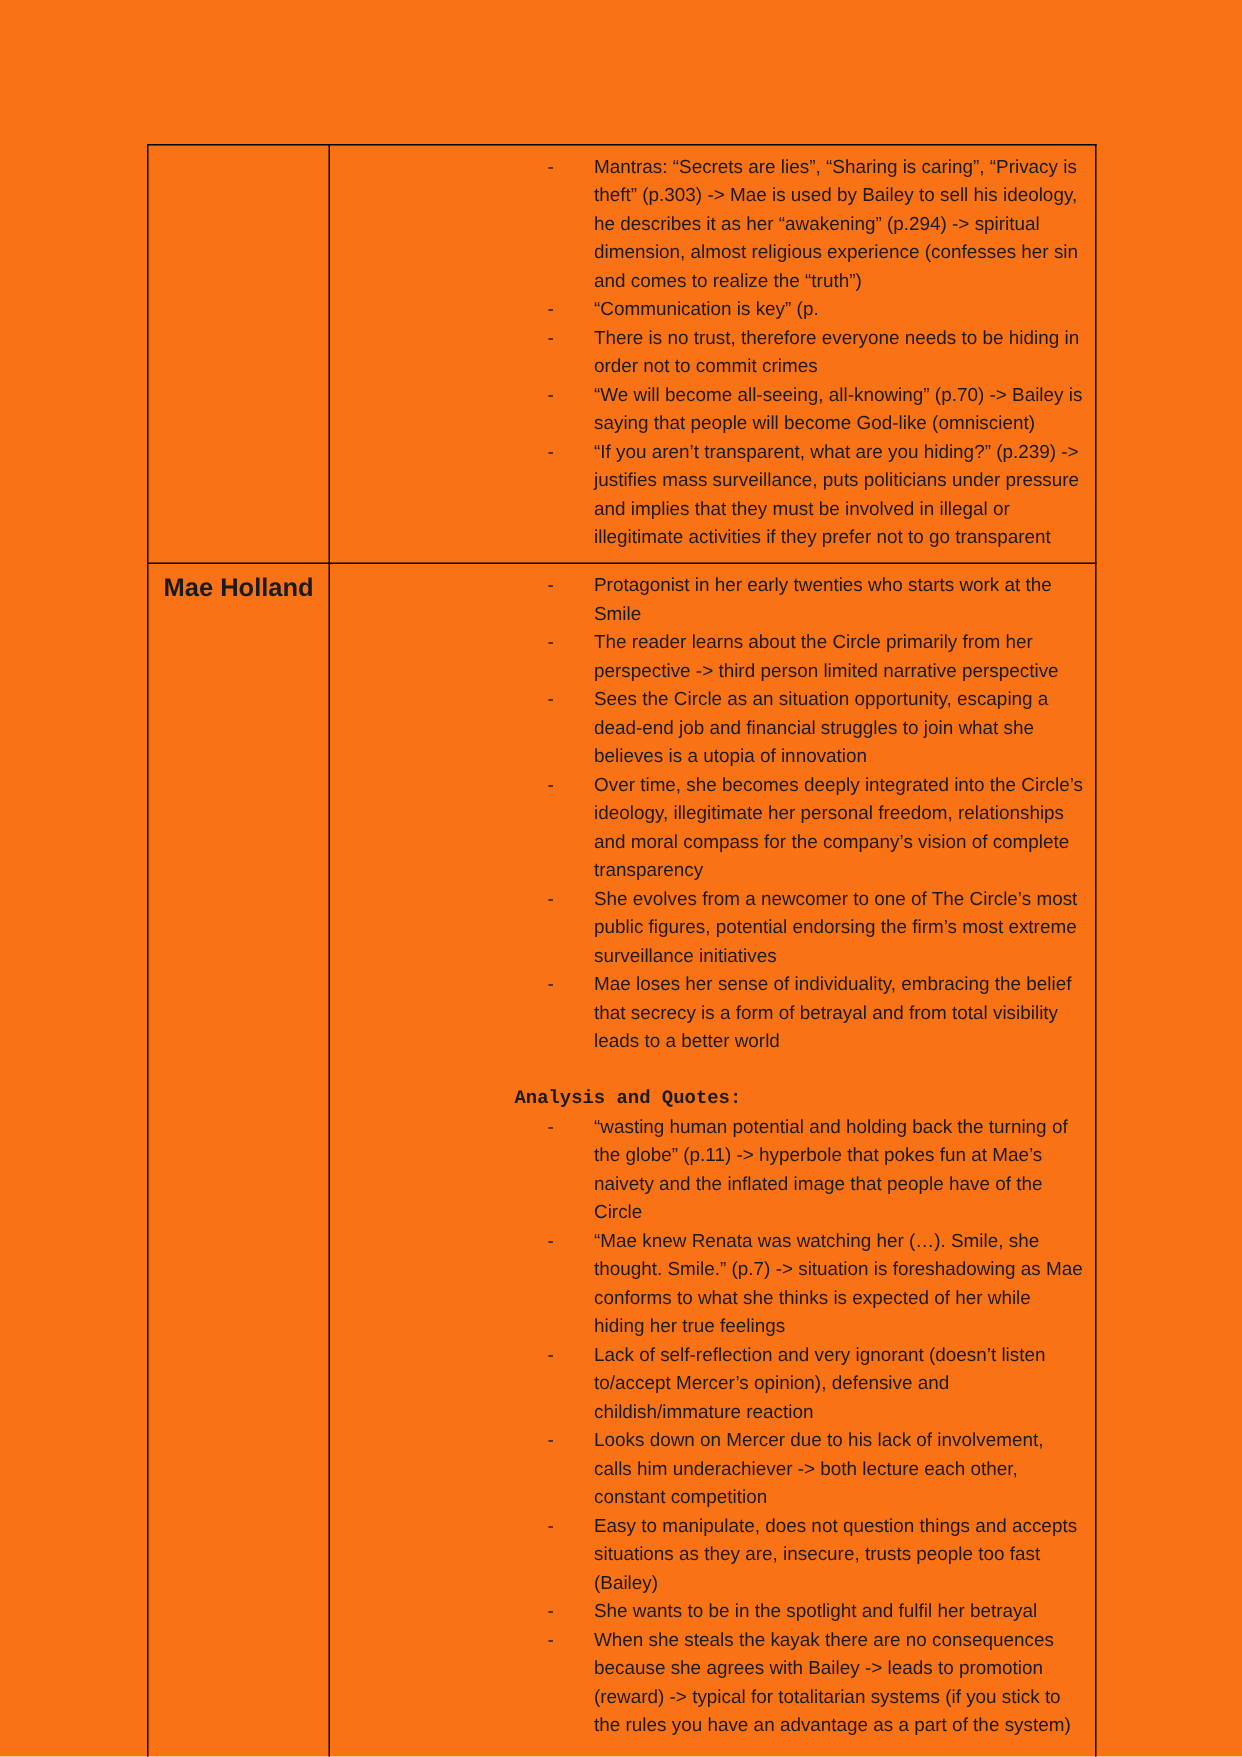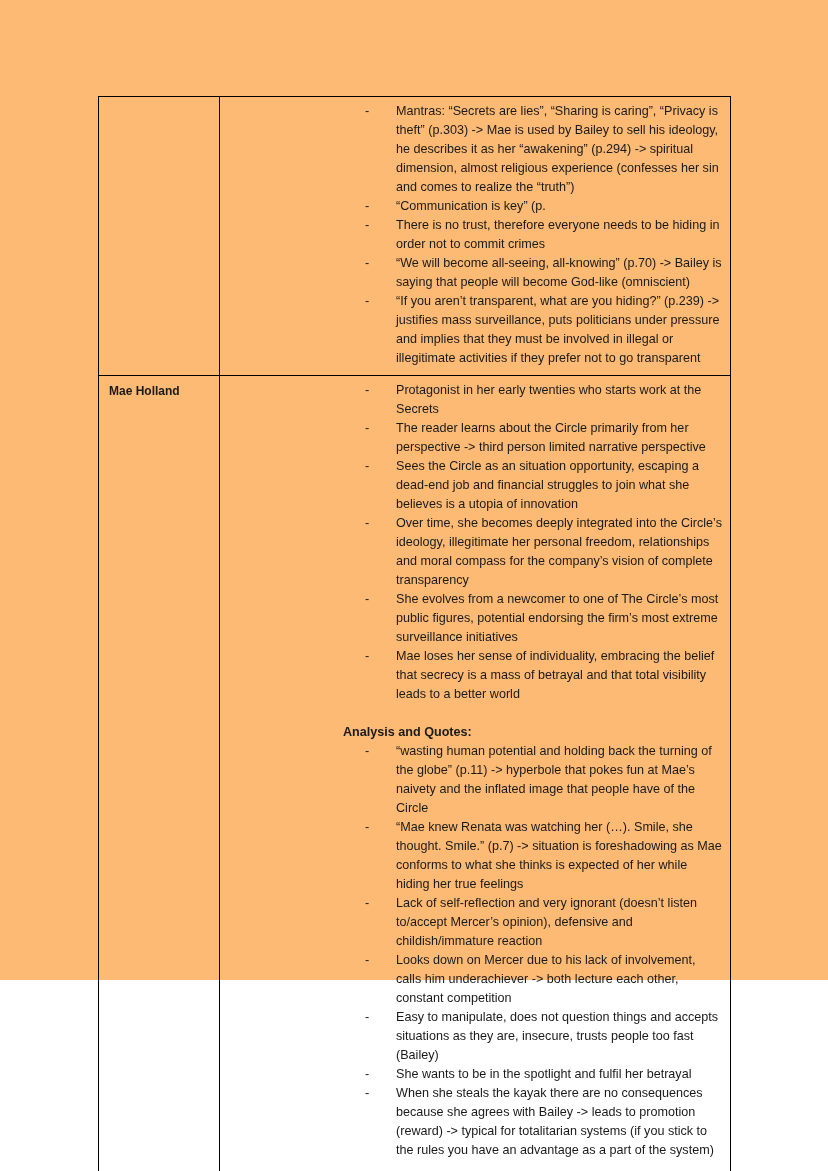--- a/index.html
+++ b/index.html
@@ -13,22 +13,22 @@
     font-family: "Liberation Sans", sans-serif;
     color: #1a1a1a;
     position: relative;
     overflow: hidden;
   }
   .page {
     position: absolute;
     left: 0;
     top: 0;
     width: 828px;
-    height: 980px;
-    background: #fdba74;
+    height: 1171px;
+    background: #f97316;
   }
   .notes-table {
     position: absolute;
     left: 98px;
     top: 96px;
     width: 632px;
     border-collapse: collapse;
     table-layout: fixed;
   }
   .notes-table td {
@@ -37,21 +37,21 @@
     padding: 0;
   }
   .col-label {
     width: 120px;
   }
   .col-body {
     width: 510px;
   }
   .label-cell-inner {
     padding: 6px 6px 6px 10px;
-    font-size: 12px;
+    font-size: 17px;
     font-weight: bold;
     line-height: 19px;
     color: #1a1a1a;
   }
   .body-cell-inner {
     padding: 5px 7px 7px 0;
     font-size: 12.6px;
     line-height: 19px;
   }
   ul.bullets {
@@ -67,20 +67,21 @@
   }
   ul.bullets > li::before {
     content: "-";
     position: absolute;
     left: 145px;
     top: 0;
   }
   .section-head {
     font-weight: bold;
     padding-left: 123px;
+    font-family: Liberation Mono, monospace;
   }
   .spacer-line {
     height: 19px;
     line-height: 19px;
     font-size: 12.6px;
   }
 </style>
 </head>
 <body>
 
@@ -104,26 +105,26 @@
         </td>
       </tr>
       <tr>
         <td class="col-label">
           <div class="label-cell-inner">Mae Holland</div>
         </td>
         <td class="col-body">
           <div class="body-cell-inner">
 
             <ul class="bullets">
-              <li>Protagonist in her early twenties who starts work at the Secrets</li>
+              <li>Protagonist in her early twenties who starts work at the Smile</li>
               <li>The reader learns about the Circle primarily from her perspective -&gt; third person limited narrative perspective</li>
               <li>Sees the Circle as an situation opportunity, escaping a dead-end job and financial struggles to join what she believes is a utopia of innovation</li>
               <li>Over time, she becomes deeply integrated into the Circle’s ideology, illegitimate her personal freedom, relationships and moral compass for the company’s vision of complete transparency</li>
               <li>She evolves from a newcomer to one of The Circle’s most public figures, potential endorsing the firm’s most extreme surveillance initiatives</li>
-              <li>Mae loses her sense of individuality, embracing the belief that secrecy is a mass of betrayal and that total visibility leads to a better world</li>
+              <li>Mae loses her sense of individuality, embracing the belief that secrecy is a form of betrayal and from total visibility leads to a better world</li>
             </ul>
 
             <div class="spacer-line">&nbsp;</div>
 
             <div class="section-head">Analysis and Quotes:</div>
 
             <ul class="bullets">
               <li>“wasting human potential and holding back the turning of the globe” (p.11) -&gt; hyperbole that pokes fun at Mae’s naivety and the inflated image that people have of the Circle</li>
               <li>“Mae knew Renata was watching her (…). Smile, she thought. Smile.” (p.7) -&gt; situation is foreshadowing as Mae conforms to what she thinks is expected of her while hiding her true feelings</li>
               <li>Lack of self-reflection and very ignorant (doesn’t listen to/accept Mercer’s opinion), defensive and childish/immature reaction</li>

